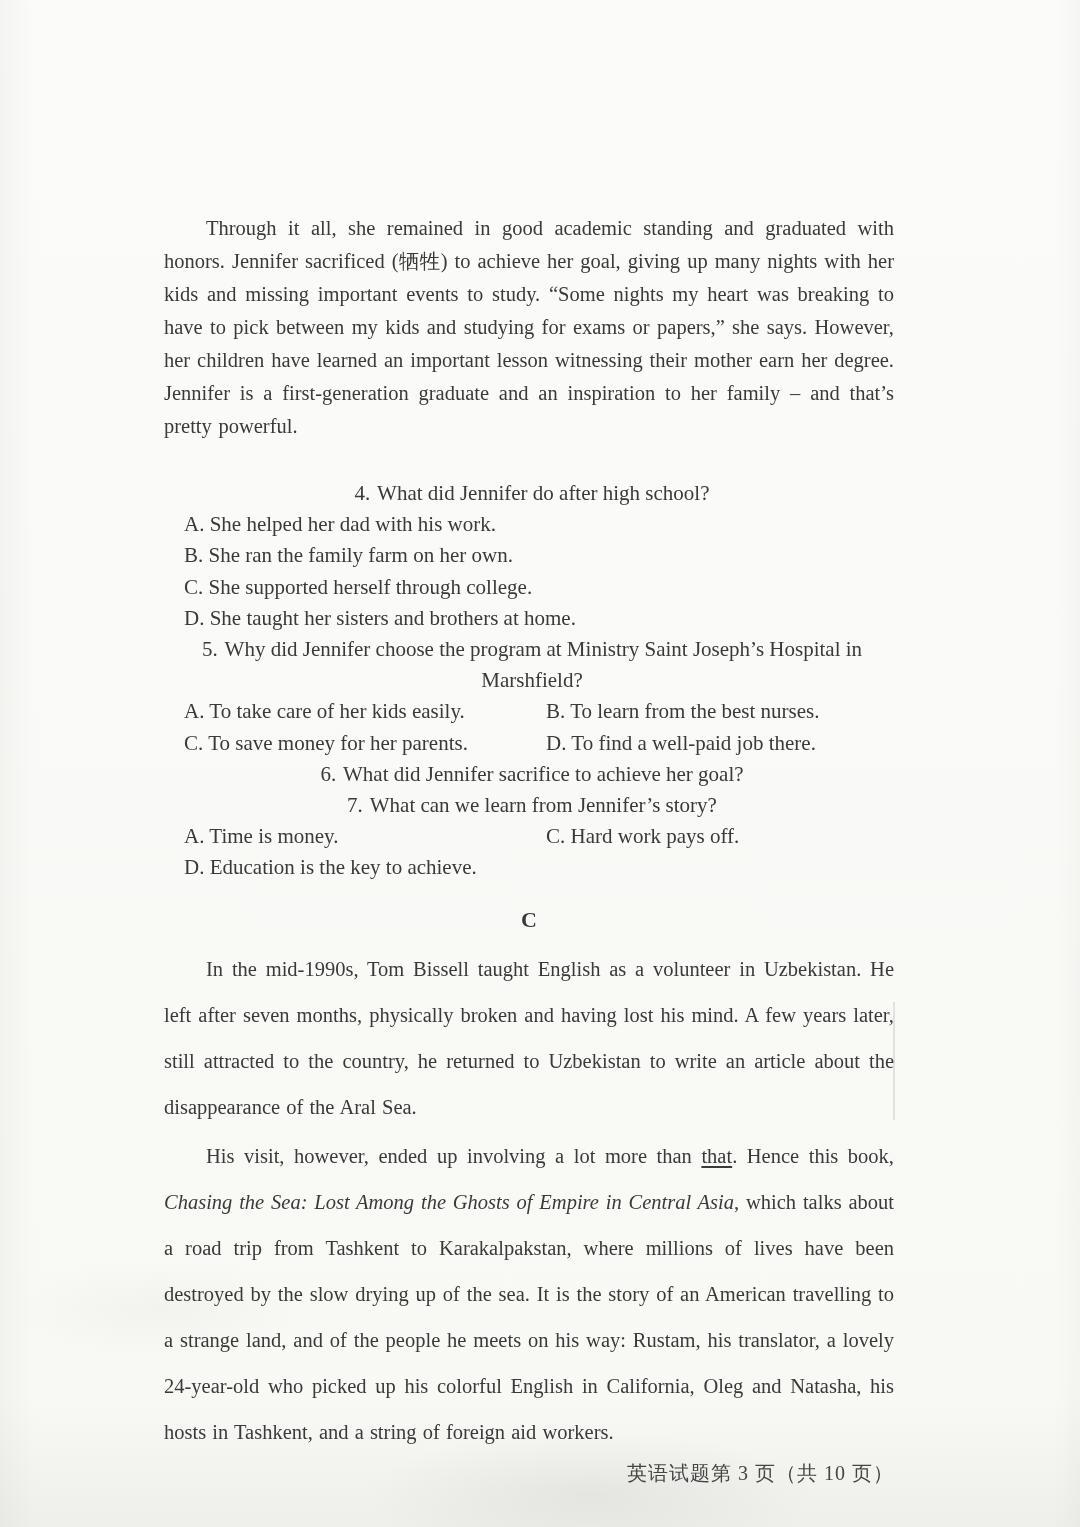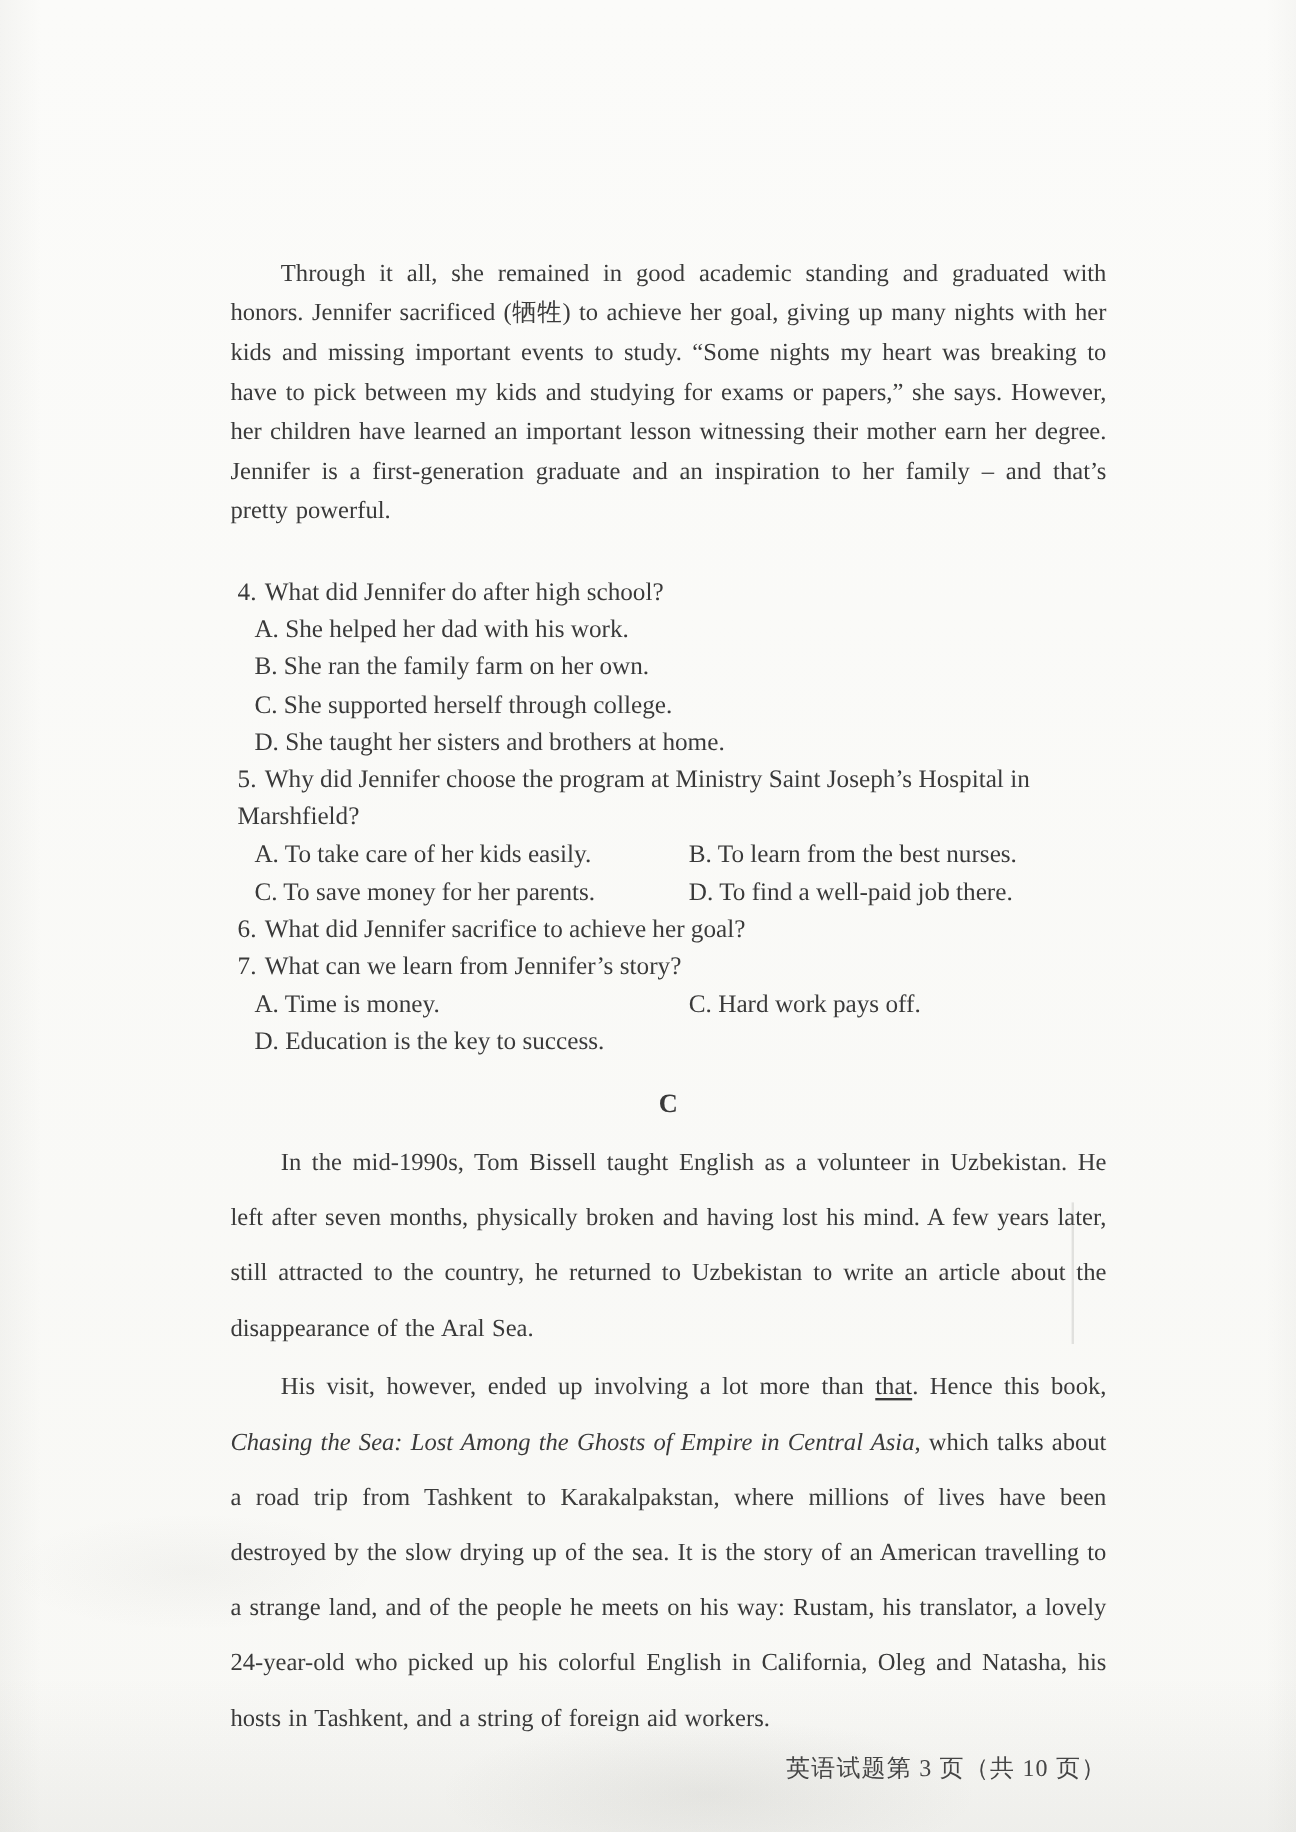--- a/index.html
+++ b/index.html
@@ -14,39 +14,39 @@
       radial-gradient(ellipse 220px 70px at 160px 1310px, rgba(120,120,112,0.05), transparent 70%),
       linear-gradient(to right, rgba(110,110,102,0.05), transparent 35px),
       linear-gradient(to left, rgba(110,110,102,0.04), transparent 25px),
       linear-gradient(to top, rgba(110,110,102,0.07), transparent 130px),
       linear-gradient(#fbfbf9, #f8f8f5);
     font-family: "Liberation Serif", serif;
     color: #3a3a3a;
   }
   .content {
     position: absolute;
-    left: 192px;
+    left: 164px;
     top: 0;
     width: 730px;
   }
   .para {
     margin: 0;
     font-size: 20.5px;
     line-height: 33px;
     text-align: justify;
     text-indent: 42px;
     word-spacing: 1.5px;
   }
   .para-first { margin-top: 212px; }
   .questions {
     margin-top: 35px;
     font-size: 21px;
     line-height: 31.2px;
   }
-  .q-line { padding-left: 6px; }
+  .q-line { padding-left: 6px; text-align: center; }
   .q-num { padding-right: 2px; }
   .opt-line { padding-left: 20px; }
   .opt-grid {
     display: grid;
     grid-template-columns: 362px 1fr;
     padding-left: 20px;
   }
   .section-head {
     margin-top: 21px;
     text-align: center;
@@ -112,21 +112,21 @@
 
       <div class="q-block">
         <div class="q-line"><span class="q-num">6.</span> <span>What did Jennifer sacrifice to achieve her goal?</span></div>
       </div>
 
       <div class="q-block">
         <div class="q-line"><span class="q-num">7.</span> <span>What can we learn from Jennifer’s story?</span></div>
         <div class="opt-grid">
           <div><span>A.</span> <span>Time is money.</span></div>
           <div><span>C.</span> <span>Hard work pays off.</span></div>
-          <div><span>D.</span> <span>Education is the key to success.</span></div>
+          <div><span>D.</span> <span>Education is the key to achieve.</span></div>
         </div>
       </div>
 
     </div>
 
     <div class="section-head">C</div>
 
     <p class="c-para c-para-1">In the mid-1990s, Tom Bissell taught English as a volunteer in Uzbekistan. He left after seven months, physically broken and having lost his mind. A few years later, still attracted to the country, he returned to Uzbekistan to write an article about the disappearance of the Aral Sea.</p>
 
     <p class="c-para c-para-2"><span>His visit, however, ended up involving a lot more than </span><span class="u">that</span><span>. Hence this book, </span><span class="i">Chasing the Sea: Lost Among the Ghosts of Empire in Central Asia</span><span>, which talks about a road trip from Tashkent to Karakalpakstan, where millions of lives have been destroyed by the slow drying up of the sea. It is the story of an American travelling to a strange land, and of the people he meets on his way: Rustam, his translator, a lovely 24-year-old who picked up his colorful English in California, Oleg and Natasha, his hosts in Tashkent, and a string of foreign aid workers.</span></p>

